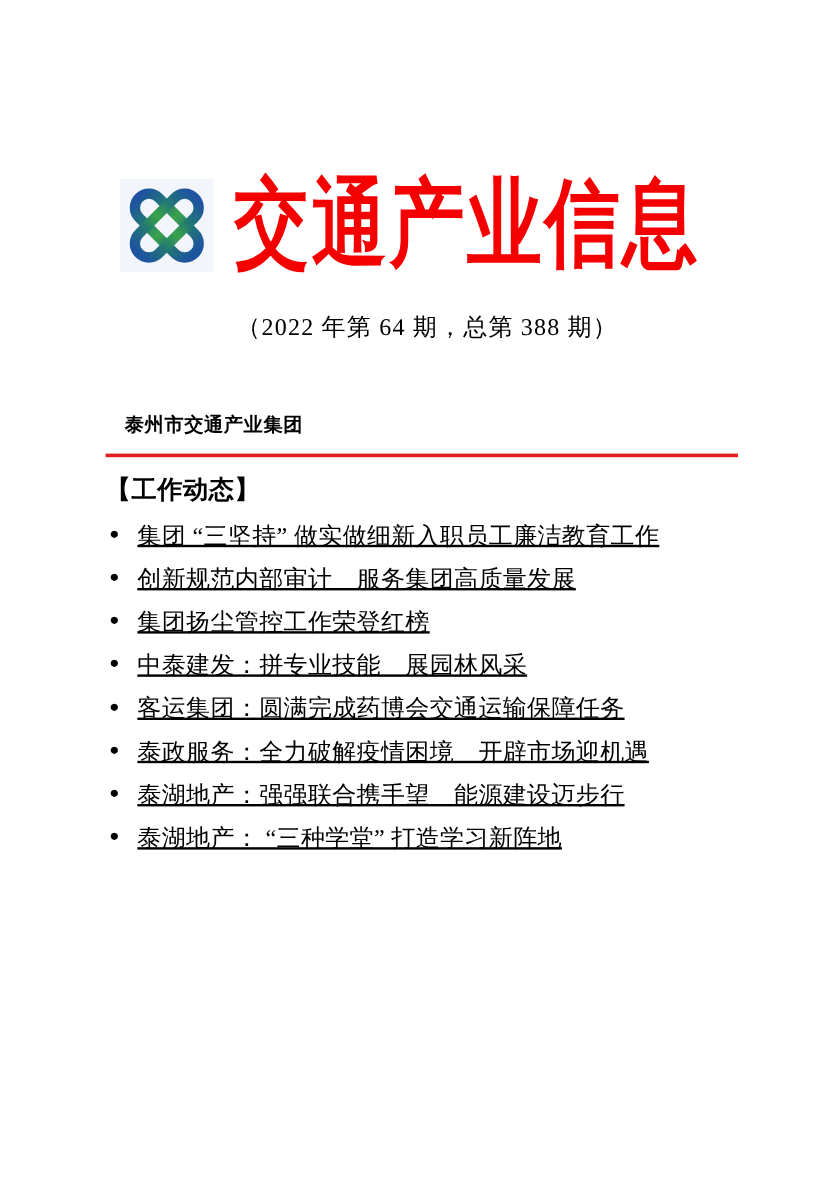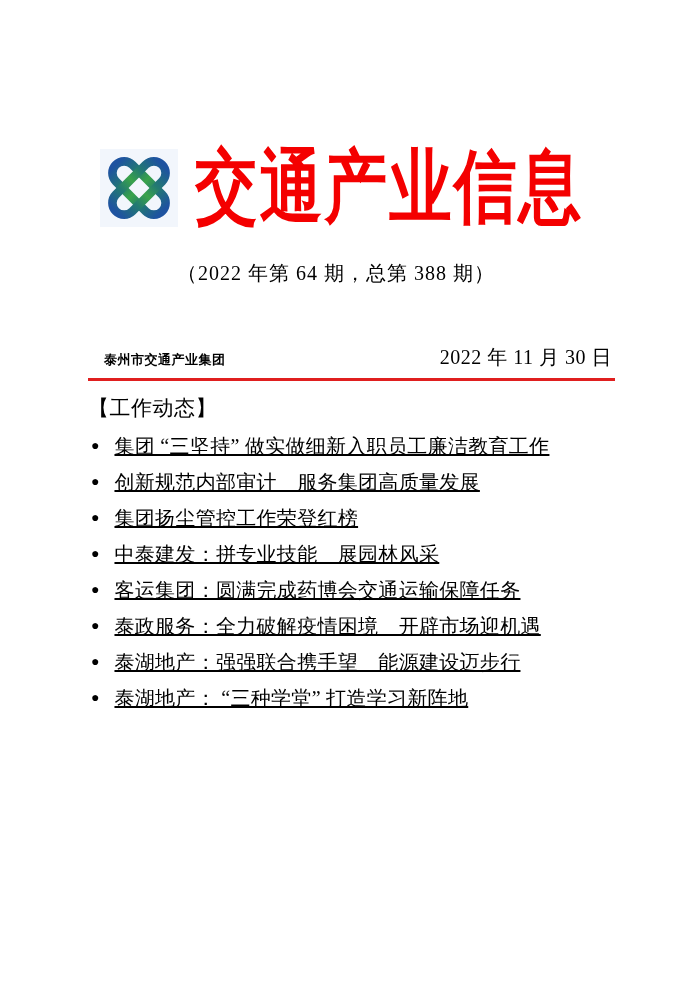--- a/index.html
+++ b/index.html
@@ -4,20 +4,21 @@
 <style>
   html, body { margin: 0; padding: 0; background: #ffffff; }
   .page {
     position: relative;
     width: 648px;
     height: 990px;
     background: #ffffff;
     overflow: hidden;
     font-family: "Liberation Serif", "DejaVu Serif", serif;
     color: #000000;
+    padding-left: 40px;
   }
 
   
   .masthead {
     position: absolute;
     top: 143px;
     left: 100px;
     display: flex;
     align-items: flex-start;
     white-space: nowrap;
@@ -56,21 +57,21 @@
   .meta-row {
     position: absolute;
     top: 344px;
     left: 104px;
     width: 508px;
     display: flex;
     justify-content: space-between;
     align-items: baseline;
   }
   .org-name {
-    font-size: 13px;
+    font-size: 16px;
     font-weight: bold;
     letter-spacing: 0.5px;
   }
   .issue-date {
     font-size: 20px;
     letter-spacing: 0.5px;
   }
 
   
   .red-rule {
@@ -87,21 +88,21 @@
     position: absolute;
     top: 392px;
     left: 88px;
     width: 540px;
   }
   .section-heading {
     margin: 0;
     height: 32px;
     line-height: 32px;
     font-size: 21px;
-    font-weight: normal;
+    font-weight: bold;
     letter-spacing: 0.5px;
   }
   .toc ul {
     list-style: none;
     margin: 0;
     padding: 0;
   }
   .toc ul.first-list { margin-top: 4px; }
   .toc li {
     height: 36px;
@@ -141,21 +142,20 @@
       <rect x="8" y="35" width="84" height="30" rx="15" fill="none" stroke="url(#linkGrad)" stroke-width="11" transform="rotate(45 50 50)"></rect>
       <rect x="8" y="35" width="84" height="30" rx="15" fill="none" stroke="url(#linkGrad)" stroke-width="11" transform="rotate(-45 50 50)"></rect>
     </svg>
     <h1 class="title">交通产业信息</h1>
   </header>
 
   <div class="issue-line">（2022 年第 64 期，总第 388 期）</div>
 
   <div class="meta-row">
     <span class="org-name">泰州市交通产业集团</span>
-    <span class="issue-date">2022 年 11 月 30 日</span>
   </div>
 
   <div class="red-rule"></div>
 
   <main class="toc">
 
     <h2 class="section-heading">【工作动态】</h2>
     <ul class="first-list">
       <li>
         <span class="bullet">●</span>

